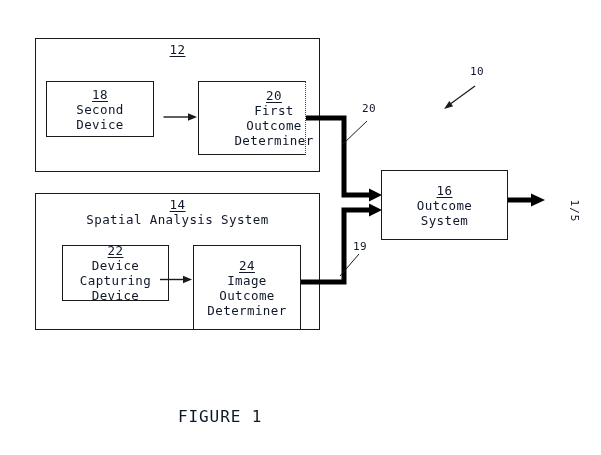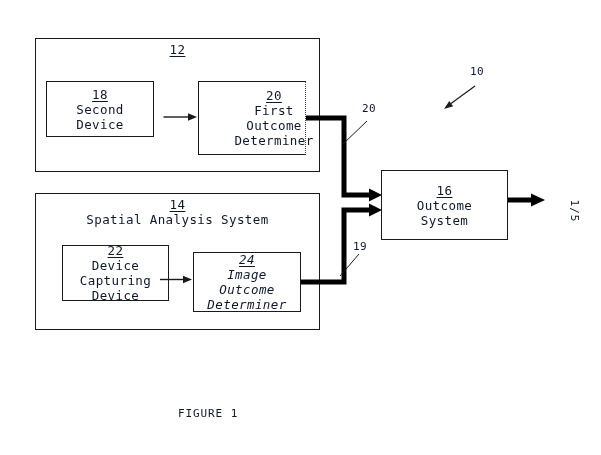--- a/index.html
+++ b/index.html
@@ -21,21 +21,21 @@
     display:flex;flex-direction:column;align-items:center;justify-content:center;
     text-align:center;font-size:12.5px;line-height:15px;letter-spacing:.4px;
   }
   .box.dotted-right{border-right:1.5px dotted #444;padding-left:44px;}
   .ref{text-decoration:underline;text-underline-offset:2px;text-decoration-thickness:1px;}
   .float-label{position:absolute;font-size:11px;letter-spacing:.4px;line-height:14px;}
   .sheet-label{
     position:absolute;left:558px;top:204px;width:32px;height:14px;
     font-size:11px;letter-spacing:1px;text-align:center;transform:rotate(90deg);
   }
-  .caption{position:absolute;left:178px;top:407px;font-size:11px;letter-spacing:.9px;}
+  .caption{position:absolute;left:178px;top:407px;font-size:16px;letter-spacing:.9px;}
   svg.overlay{position:absolute;left:0;top:0;width:601px;height:455px;pointer-events:none;}
 </style>
 </head>
 <body>
 
 <div class="canvas">
 
   <div class="group" style="left:35px;top:38px;width:285px;height:134px;">
     <div class="group-title">
       <div><span class="ref">12</span></div>
@@ -62,21 +62,21 @@
     </div>
   </div>
 
   <div class="box" style="left:48px;top:245px;width:107px;height:56px;margin-left:14px;">
     <span class="ref">22</span>
     <span>Device</span>
     <span>Capturing</span>
     <span>Device</span>
   </div>
 
-  <div class="box" style="left:193px;top:252px;width:108px;height:60px;font-style:italic;">
+  <div class="box" style="left:193px;top:245px;width:108px;height:85px;">
     <span class="ref">24</span>
     <span>Image</span>
     <span>Outcome</span>
     <span>Determiner</span>
   </div>
 
   <div class="box" style="left:381px;top:170px;width:127px;height:70px;">
     <span class="ref">16</span>
     <span>Outcome</span>
     <span>System</span>

